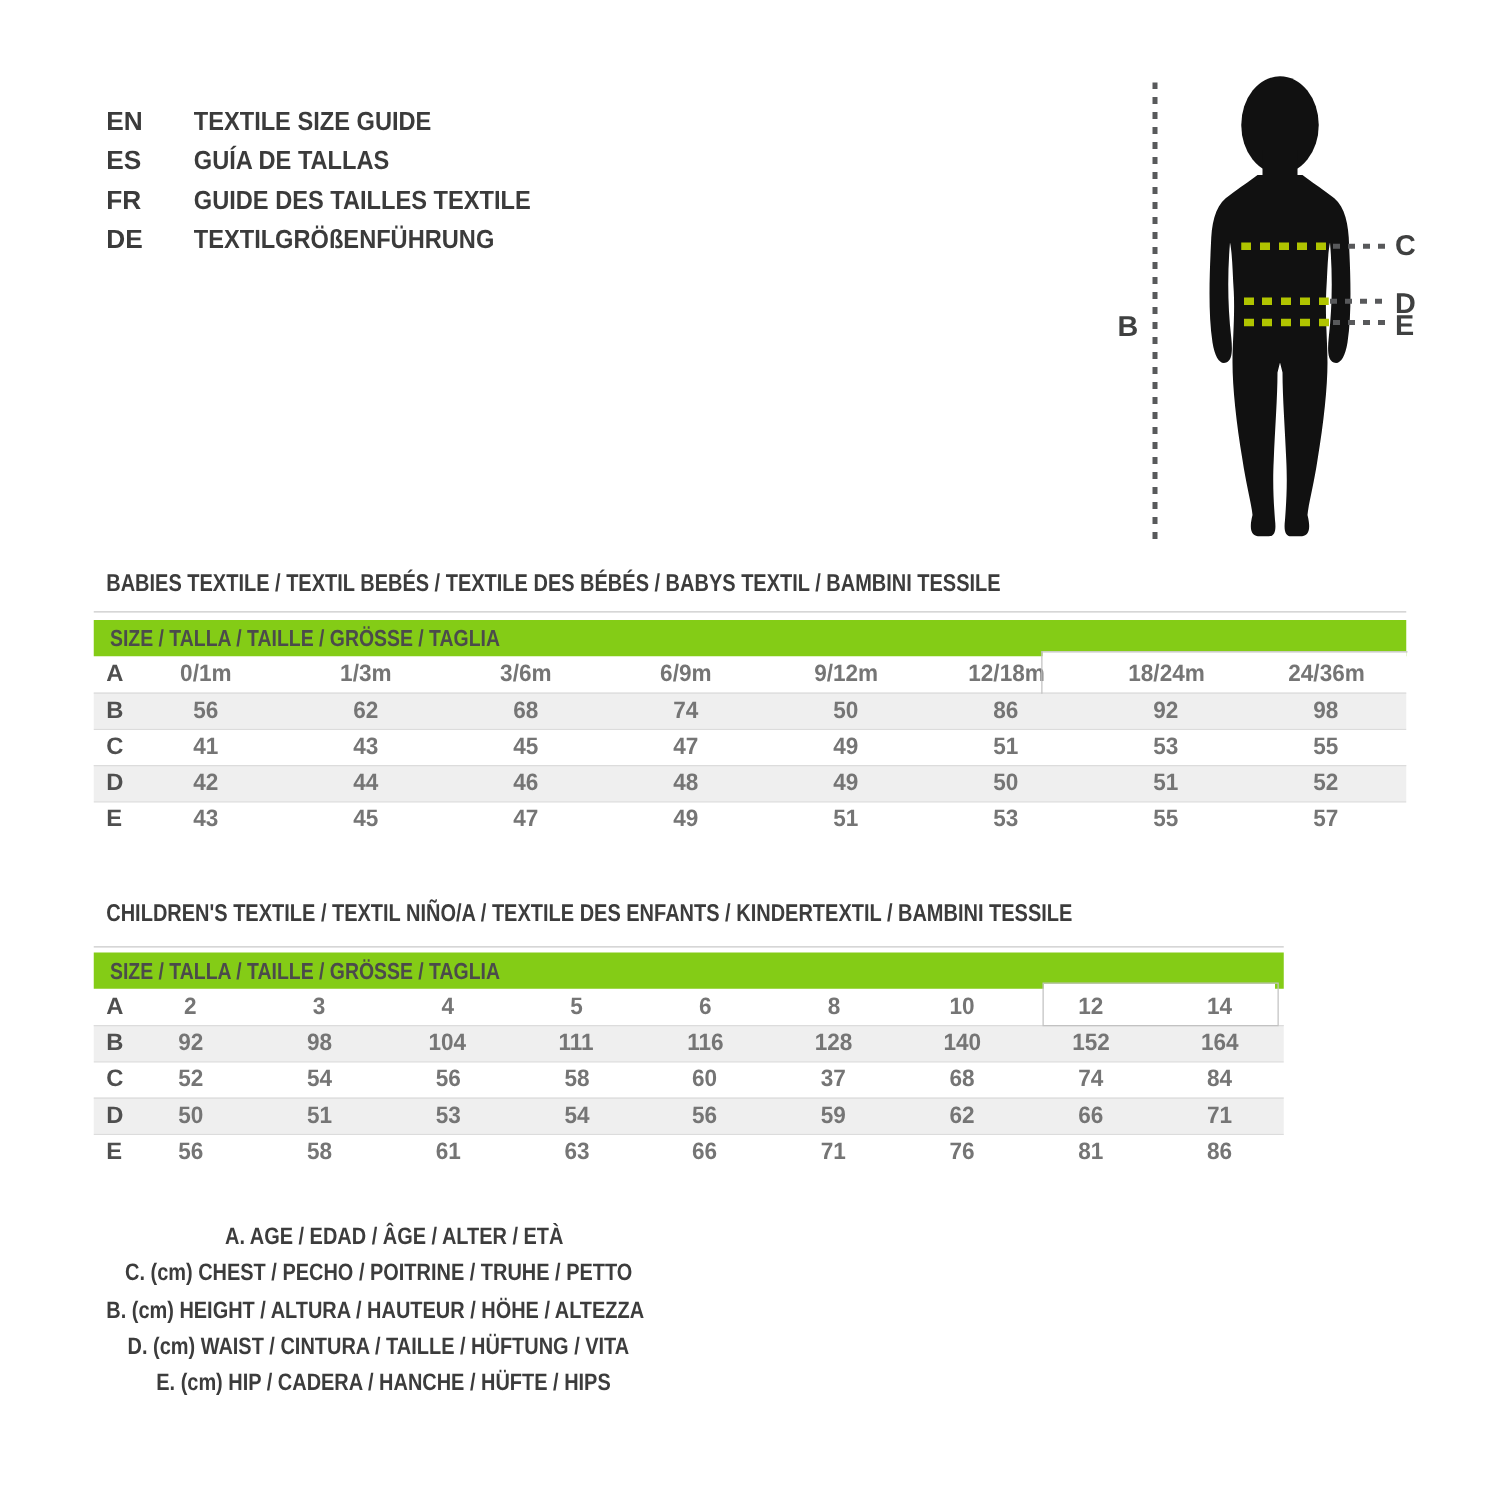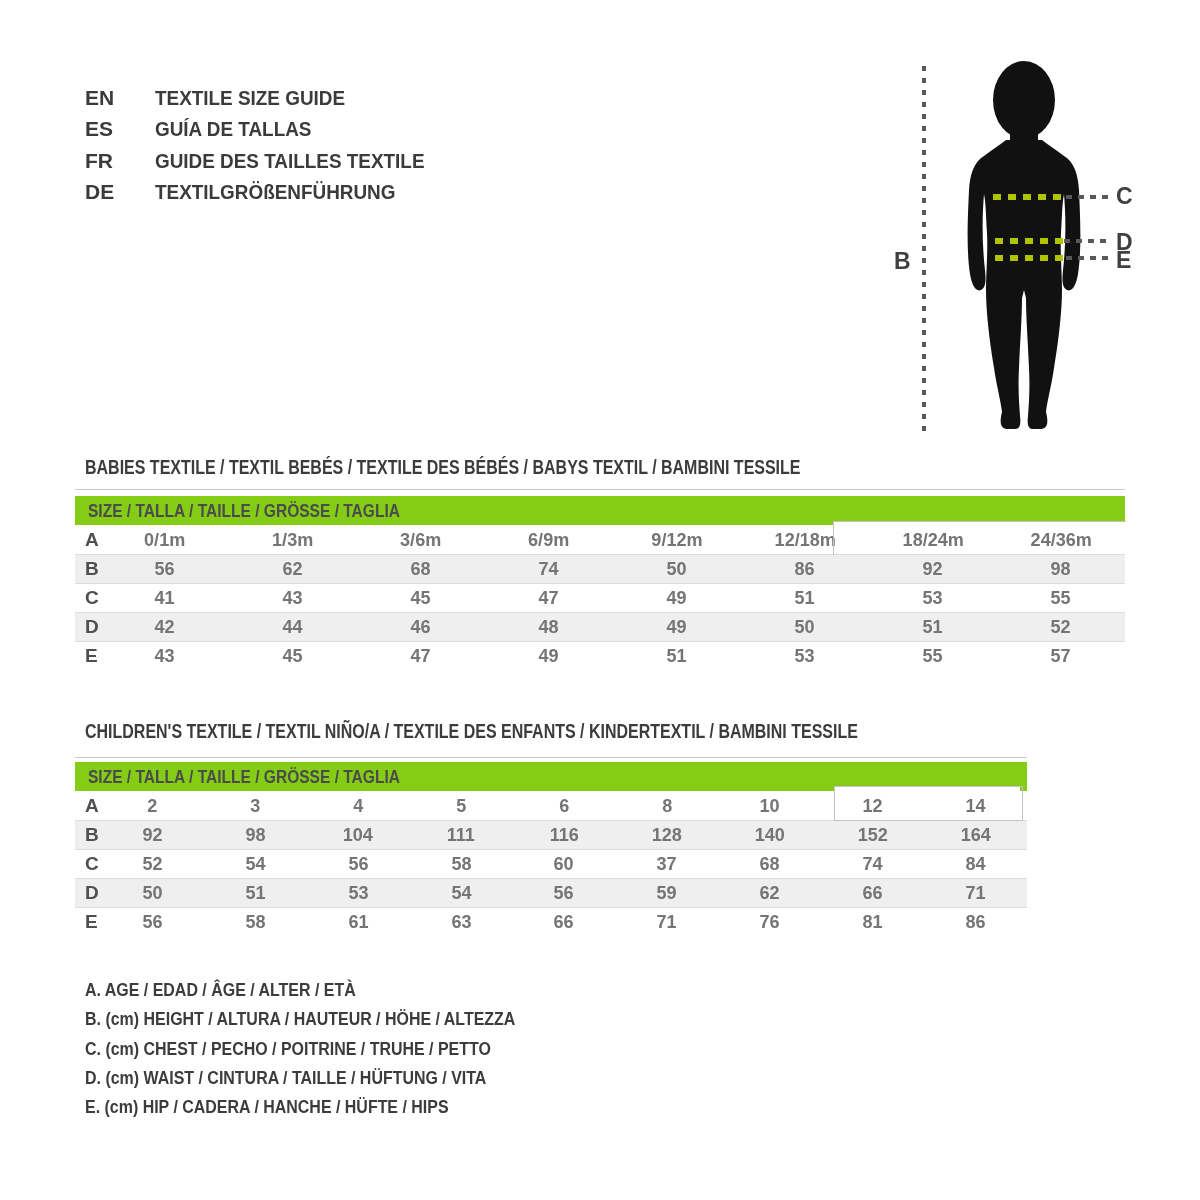--- a/index.html
+++ b/index.html
@@ -61,21 +61,21 @@
   
   .hl-notch{position:absolute;background:#ffffff;}
   .hl-box{position:absolute;background:transparent;}
   #babies-notch{left:834px;top:521px;width:291px;height:5px;}
   #babies-box{left:833px;top:521px;width:292px;height:33px;
               border-top:1px solid #c2c2c2;border-left:1px solid #c2c2c2;}
   #children-notch{left:835px;top:787px;width:185px;height:5px;}
   #children-box{left:834px;top:786px;width:187px;height:33px;border:1px solid #c2c2c2;}
 
   
-  .legend{position:absolute;left:85px;top:975px;font-size:19px;font-weight:700;color:#3c3c3c;}
+  .legend{position:absolute;left:85px;top:975px;font-size:19px;font-weight:700;color:#3c3c3c;text-align:center;}
   .legend-row{height:29.3px;line-height:29.3px;}
   .legend .cond{transform:scaleX(0.84);}
 </style>
 </head>
 <body>
 
 <div class="canvas">
 
   <div class="lang-block" id="lang-block">
       <div class="lang-row">
@@ -288,19 +288,19 @@
         <div class="tcell"><span class="cond">76</span></div>
         <div class="tcell"><span class="cond">81</span></div>
         <div class="tcell"><span class="cond">86</span></div>
       </div>
     </div>
   <div class="hl-notch" id="children-notch"></div>
   <div class="hl-box" id="children-box"></div>
 
   <div class="legend" id="legend">
       <div class="legend-row"><span class="cond">A. AGE / EDAD / ÂGE / ALTER / ETÀ</span></div>
+      <div class="legend-row"><span class="cond">C. (cm) CHEST / PECHO / POITRINE / TRUHE / PETTO</span></div>
       <div class="legend-row"><span class="cond">B. (cm) HEIGHT / ALTURA / HAUTEUR / HÖHE / ALTEZZA</span></div>
-      <div class="legend-row"><span class="cond">C. (cm) CHEST / PECHO / POITRINE / TRUHE / PETTO</span></div>
       <div class="legend-row"><span class="cond">D. (cm) WAIST / CINTURA / TAILLE / HÜFTUNG / VITA</span></div>
       <div class="legend-row"><span class="cond">E. (cm) HIP / CADERA / HANCHE / HÜFTE / HIPS</span></div>
     </div>
 
 </div>
 
 </body></html>

